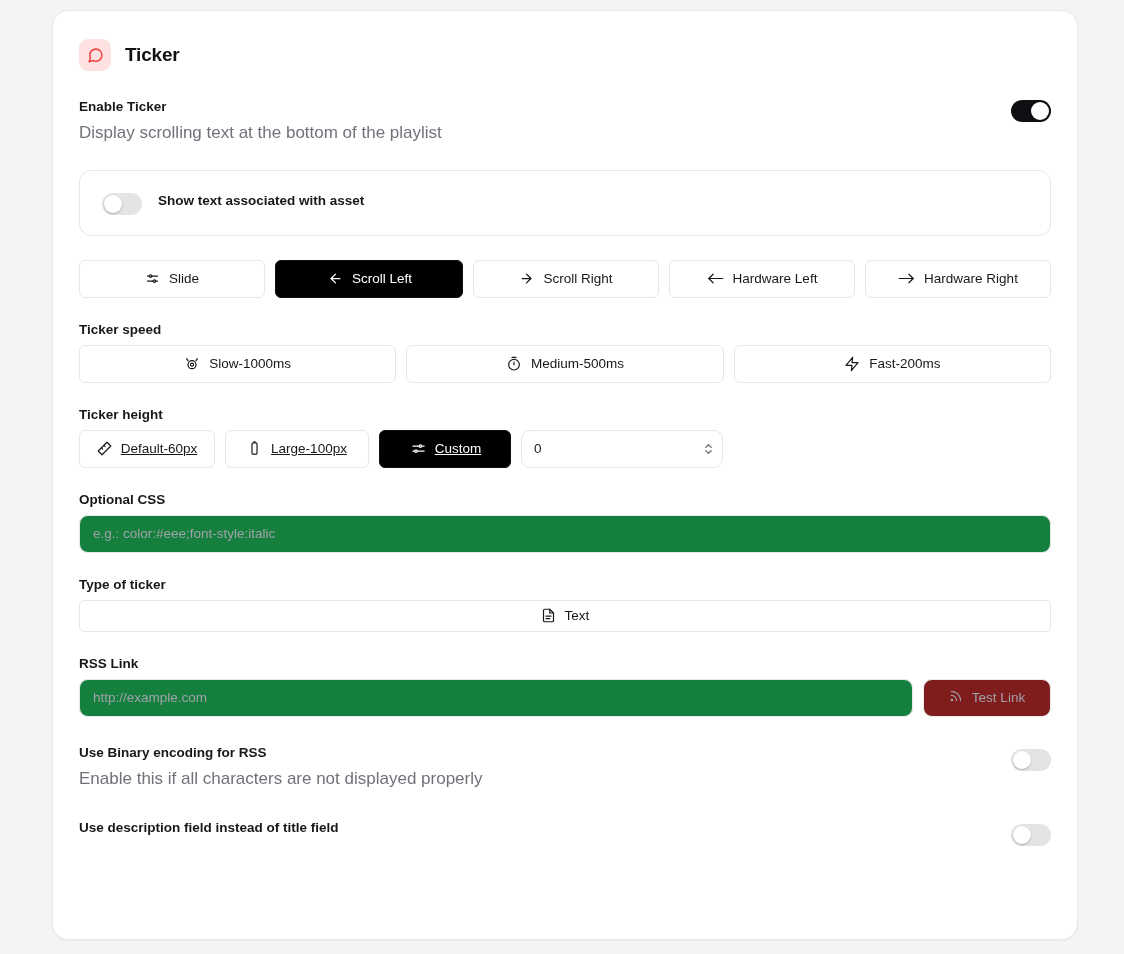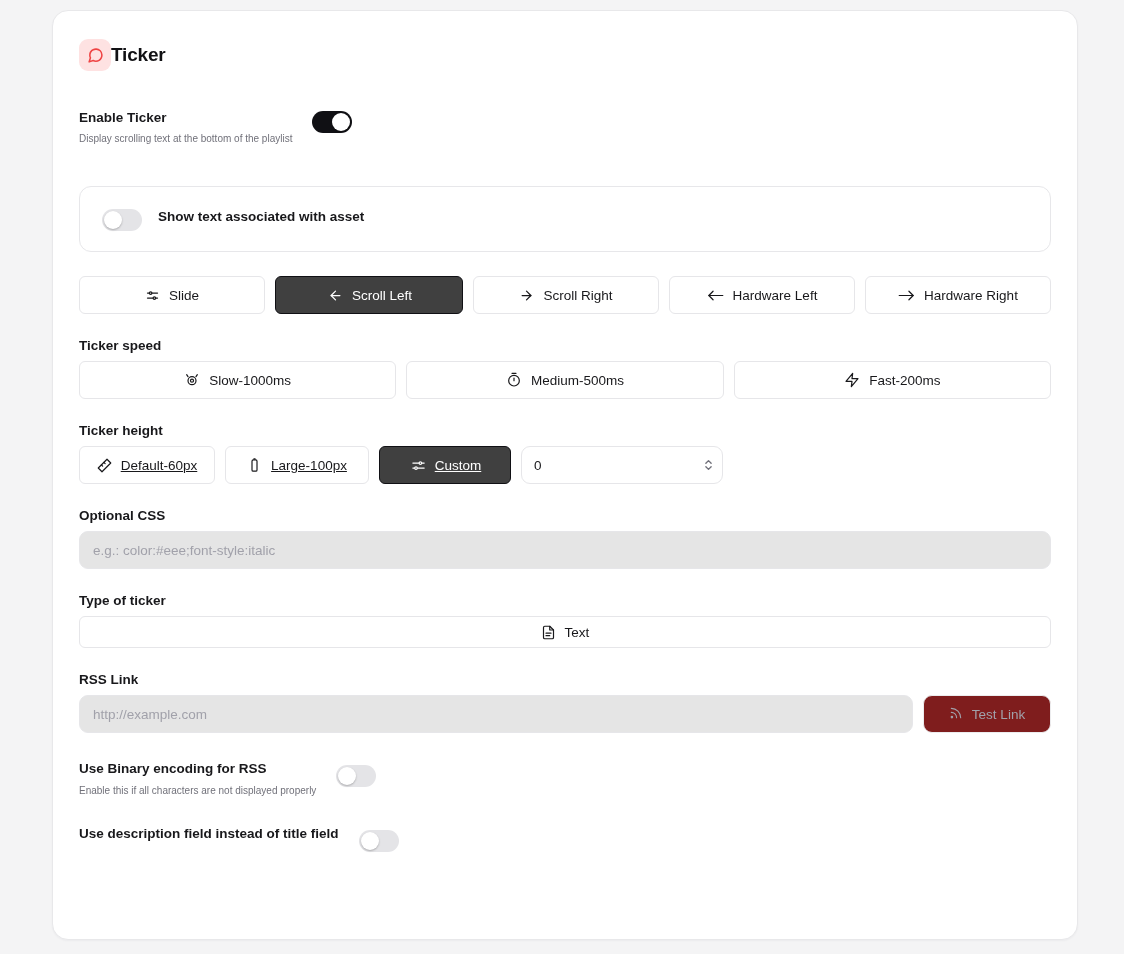--- a/index.html
+++ b/index.html
@@ -23,21 +23,22 @@
     border: 1px solid #e8e8ea;
     border-radius: 16px;
     padding: 28px 26px 22px 26px;
     box-shadow: 0 1px 2px rgba(16,24,40,0.04);
     min-height: 930px;
   }
   
   .card-header {
     display: flex;
     align-items: center;
-    margin-bottom: 37px;
+    gap: 14px;
+    margin-bottom: 26px;
   }
   .header-icon {
     width: 32px;
     height: 32px;
     border-radius: 9px;
     background: #fee2e2;
     display: flex;
     align-items: center;
     justify-content: center;
   }
@@ -45,31 +46,31 @@
   .card-title {
     font-size: 19px;
     font-weight: bold;
     color: #111114;
     letter-spacing: -0.2px;
   }
   
   .toggle-row {
     display: flex;
     align-items: flex-start;
-    justify-content: flex-start;
+    justify-content: space-between;
     gap: 20px;
   }
   .toggle-text-title {
     font-size: 13.5px;
     font-weight: bold;
     color: #18181b;
     line-height: 1.5;
   }
   .toggle-text-sub {
-    font-size: 10px;
+    font-size: 17px;
     color: #71717a;
     margin-top: 3px;
     line-height: 1.5;
   }
   .switch {
     width: 40px;
     height: 22px;
     border-radius: 11px;
     background: #e4e4e7;
     position: relative;
@@ -85,21 +86,21 @@
     width: 18px;
     height: 18px;
     border-radius: 50%;
     background: #ffffff;
     box-shadow: 0 1px 2px rgba(0,0,0,0.25);
   }
   .switch.on .knob { left: 20px; }
 
   
   .panel {
-    margin-top: 40px;
+    margin-top: 24px;
     border: 1px solid #e7e7ea;
     border-radius: 12px;
     padding: 20px 22px;
     display: flex;
     align-items: flex-start;
     gap: 16px;
     text-align: center;
   }
   .panel .switch { margin-top: 2px; }
 
@@ -125,21 +126,21 @@
     align-items: center;
     justify-content: center;
     gap: 9px;
     font-size: 13.5px;
     color: #18181b;
     cursor: pointer;
     white-space: nowrap;
     padding: 0 10px;
   }
   .seg.active {
-    background: #404040;
+    background: #000000;
     color: #ffffff;
     border-color: #101014;
     padding-left: 12px;
   }
   .seg svg { display: block; }
   .seg.fixed { flex: none; text-decoration: underline; }
 
   
   .num-input {
     position: relative;
@@ -173,21 +174,21 @@
 
   .text-input {
     width: 100%;
     height: 38px;
     border: 1px solid #e6e6e9;
     border-radius: 9px;
     padding: 0 13px;
     font-size: 13.5px;
     color: #18181b;
     font-family: "Liberation Sans", sans-serif;
-    background: #e5e5e5;
+    background: #15803d;
     outline: none;
   }
   .text-input::placeholder { color: #a1a1aa; }
 
   .rss-row {
     display: flex;
     gap: 10px;
     align-items: center;
   }
   .rss-row .text-input { flex: 1; }

